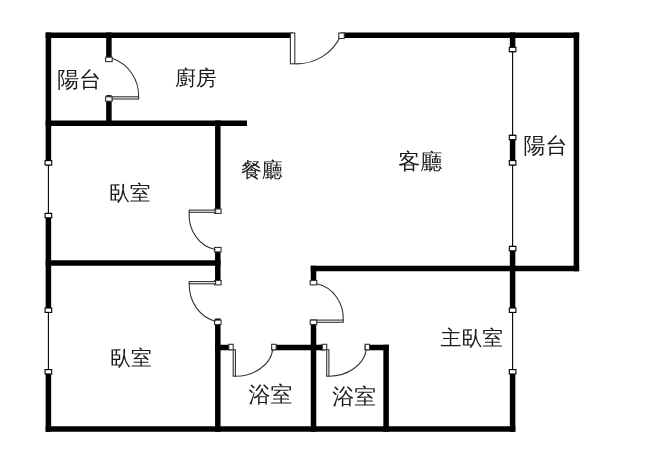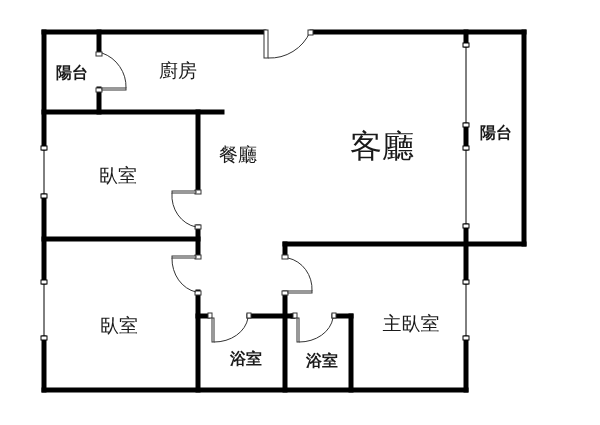--- a/index.html
+++ b/index.html
@@ -1,21 +1,21 @@
 <!DOCTYPE html>
 <html><head>
 <meta charset="utf-8">
 <style>
   html, body { margin:0; padding:0; background:#ffffff; }
   body { width:600px; height:425px; overflow:hidden; position:relative; font-family:"DejaVu Sans", sans-serif; }
   #plan { position:absolute; left:0; top:0; width:600px; height:425px; }
   .label { position:absolute; color:#1a1a1a; white-space:nowrap; transform:translate(-50%,-50%); font-family:"DejaVu Sans", sans-serif; }
-  .lg { font-size:32px; }
+  .lg { font-size:20px; }
   .md { font-size:19px;font-family:Liberation Mono, monospace; }
-  .sm { font-size:16px;font-weight:bold; }
+  .sm { font-size:20px; }
 </style>
 </head>
 <body>
 
 <svg id="plan" viewBox="0 0 600 425" xmlns="http://www.w3.org/2000/svg">
   <g stroke="#000" stroke-width="5" stroke-linecap="square" fill="none">
 
     <line x1="44" y1="32" x2="264" y2="32"></line>
     <line x1="312" y1="32" x2="524" y2="32"></line>
 
@@ -115,13 +115,13 @@
 
 <div class="label sm" style="left:72px;top:73px;">陽台</div>
 <div class="label md" style="left:178px;top:71px;">廚房</div>
 <div class="label md" style="left:238px;top:155px;">餐廳</div>
 <div class="label lg" style="left:382px;top:147px;">客廳</div>
 <div class="label sm" style="left:496px;top:133px;">陽台</div>
 <div class="label md" style="left:118px;top:176px;">臥室</div>
 <div class="label md" style="left:119px;top:326px;">臥室</div>
 <div class="label sm" style="left:246px;top:359px;">浴室</div>
 <div class="label sm" style="left:322px;top:361px;">浴室</div>
-<div class="label md" style="left:411px;top:308px;margin-top:16px;">主臥室</div>
+<div class="label md" style="left:429px;top:308px;">主臥室</div>
 
 </body></html>

